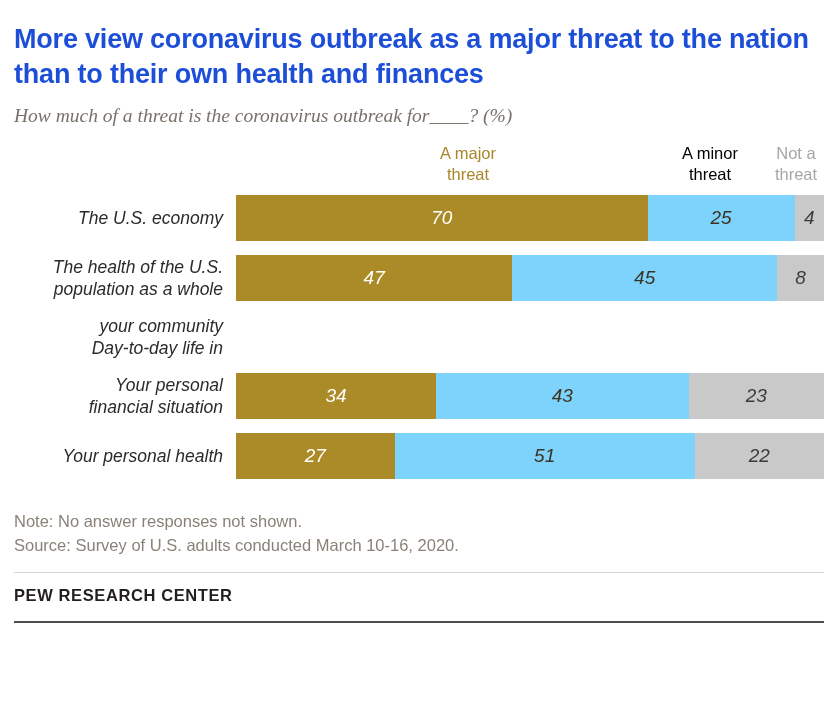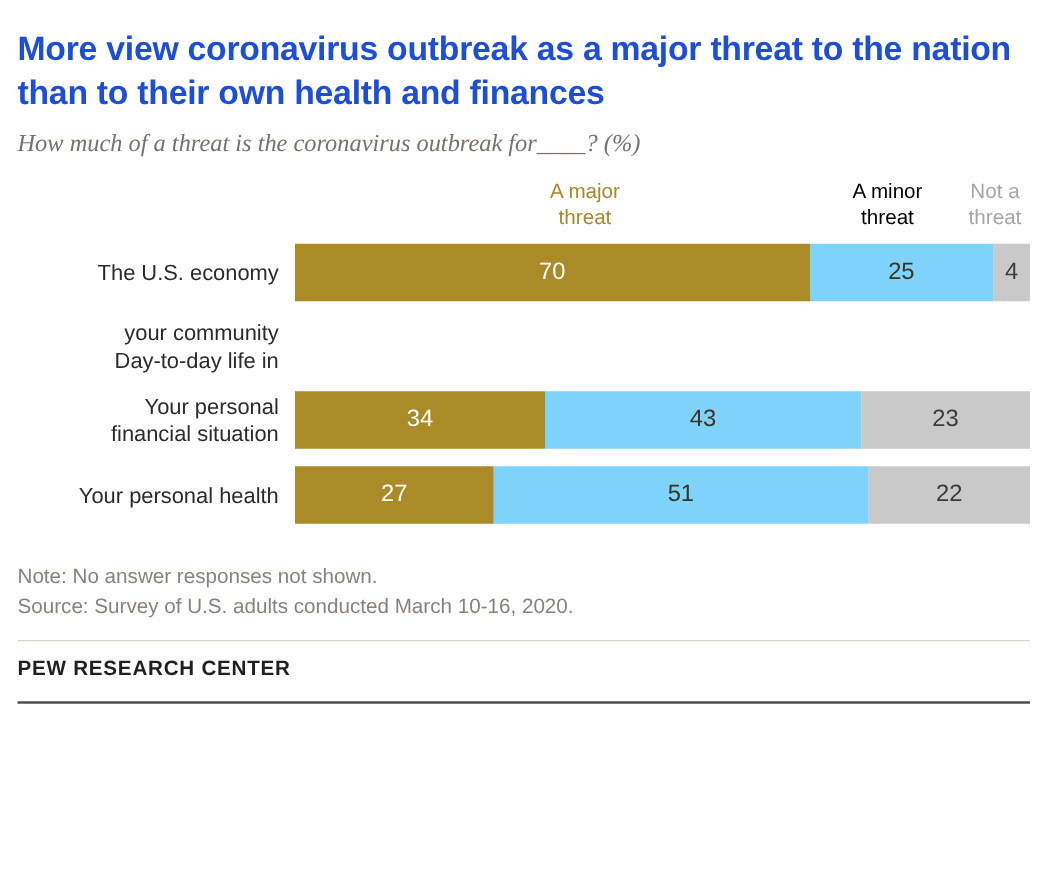--- a/index.html
+++ b/index.html
@@ -52,20 +52,21 @@
     top: 0;
   }
   .legend-major { color: #a8862a; }
   .legend-minor { color: #000000; }
   .legend-not   { color: #a6a6a6; }
 
   
   .chart {
     position: relative;
     margin-top: 2px;
+    font-style: italic;
   }
   .row {
     display: flex;
     align-items: center;
     margin-bottom: 14px;
   }
   .row-label {
     width: 222px;
     box-sizing: border-box;
     padding-right: 13px;
@@ -153,20 +154,31 @@
       <div class="row-label">
         <div>The U.S. economy</div>
       </div>
       <div class="bars">
         <div class="seg seg-major" style="width:70%">70</div>
         <div class="seg seg-minor" style="width:25%">25</div>
         <div class="seg seg-not" style="width:5%">4</div>
       </div>
     </div>
 
+    <div class="row">
+      <div class="row-label">
+        <div>The health of the U.S.</div>
+        <div>population as a whole</div>
+      </div>
+      <div class="bars">
+        <div class="seg seg-major" style="width:47%">47</div>
+        <div class="seg seg-minor" style="width:45%">45</div>
+        <div class="seg seg-not" style="width:8%">8</div>
+      </div>
+    </div>
 
     <div class="row">
       <div class="row-label">
         <div>your community</div>
         <div>Day-to-day life in</div>
       </div>
     </div>
 
     <div class="row">
       <div class="row-label">

